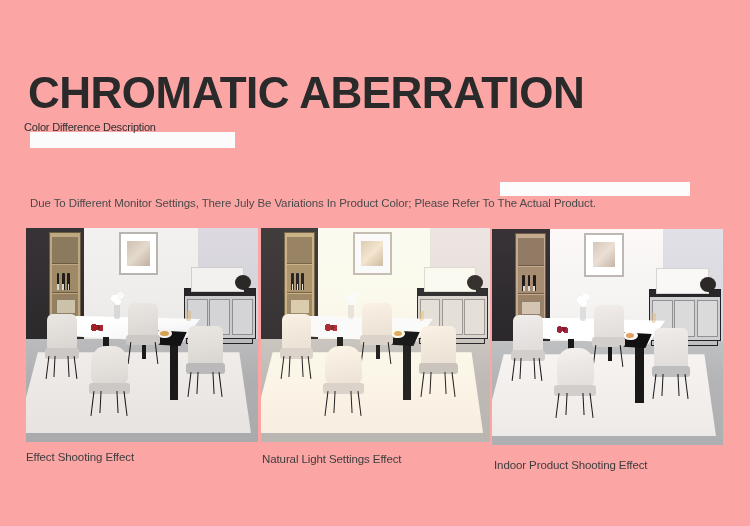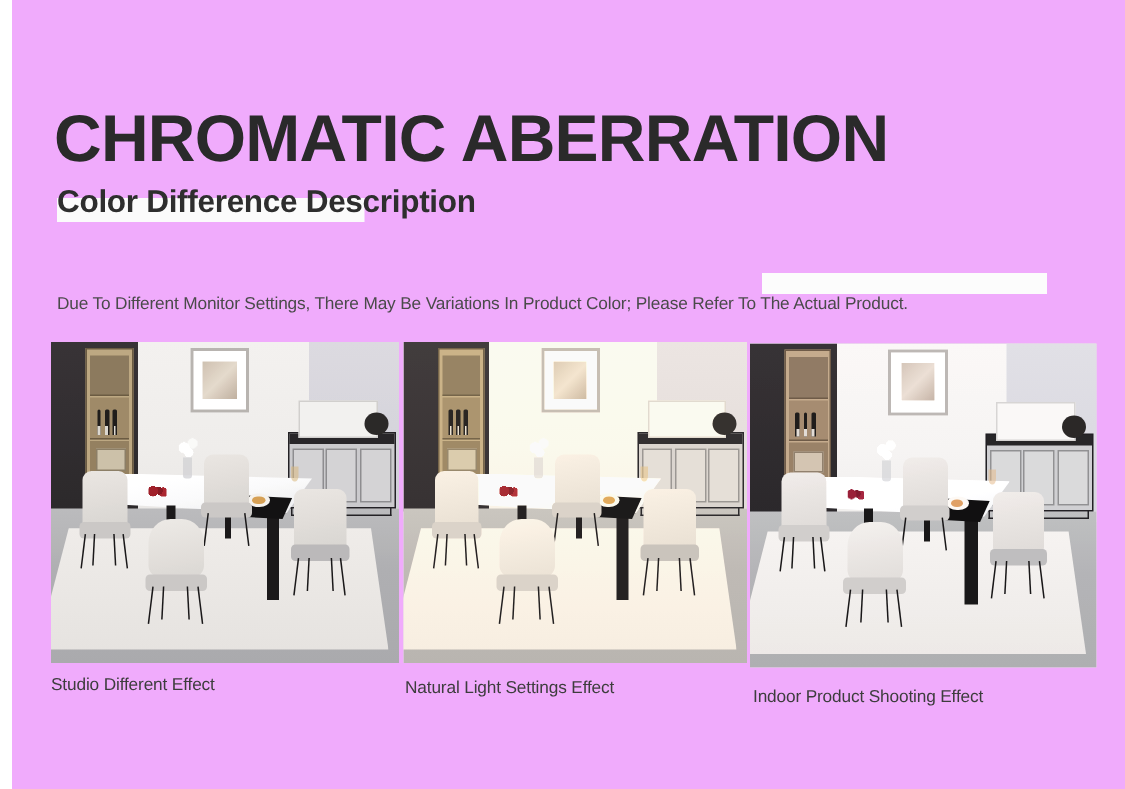--- a/index.html
+++ b/index.html
@@ -12,44 +12,43 @@
     height: 526px;
     position: relative;
     overflow: hidden;
     font-family: "Liberation Sans", sans-serif;
     -webkit-font-smoothing: antialiased;
   }
 
   .page {
     position: absolute;
     inset: 0;
-    background: #f0abfc;
-    margin-left: 8px;
+    background: #fca5a5;
   }
 
   
   .title {
     position: absolute;
     left: 28px;
     top: 39px;
     font-size: 44px;
     line-height: 50px;
     font-weight: 700;
     letter-spacing: -0.5px;
     color: #2a2a2a;
     white-space: nowrap;
   }
 
   .subtitle {
     position: absolute;
-    left: 30px;
+    left: 24px;
     top: 108px;
-    font-size: 21px;
+    font-size: 11px;
     line-height: 20px;
-    font-weight: 700;
+    font-weight: 400;
     color: #2e2e2e;
     letter-spacing: -0.2px;
     white-space: nowrap;
   }
 
   .subtitle-band {
     position: absolute;
     left: 30px;
     top: 132px;
     width: 205px;
@@ -283,21 +282,21 @@
 <body>
 
 <div class="page">
 
   <h1 class="title">CHROMATIC ABERRATION</h1>
 
   <div class="subtitle-band"></div>
   <h2 class="subtitle">Color Difference Description</h2>
 
   <div class="desc-band"></div>
-  <p class="desc">Due To Different Monitor Settings, There May Be Variations In Product Color; Please Refer To The Actual Product.</p>
+  <p class="desc">Due To Different Monitor Settings, There July Be Variations In Product Color; Please Refer To The Actual Product.</p>
 
   <div class="gallery">
 
     <div class="shot shot-1">
       <div class="scene">
         <div class="wall"></div>
         <div class="wall-right"></div>
         <div class="wall-dark"></div>
         <div class="floor"></div>
         <div class="rug"></div>
@@ -527,18 +526,18 @@
           <div class="back"></div>
           <div class="seat"></div>
           <div class="leg l1"></div>
           <div class="leg l2"></div>
           <div class="leg l3"></div>
           <div class="leg l4"></div>
         </div>
       </div>
     </div>
 
-    <div class="caption cap-1">Studio Different Effect</div>
+    <div class="caption cap-1">Effect Shooting Effect</div>
     <div class="caption cap-2">Natural Light Settings Effect</div>
     <div class="caption cap-3">Indoor Product Shooting Effect</div>
 
   </div>
 </div>
 
 </body></html>

